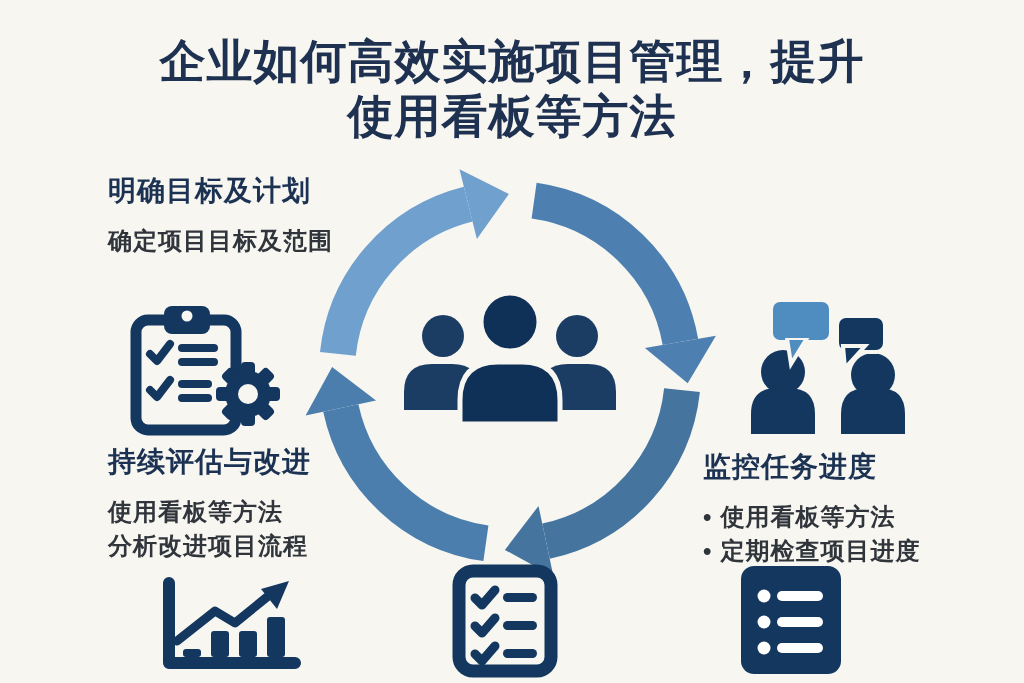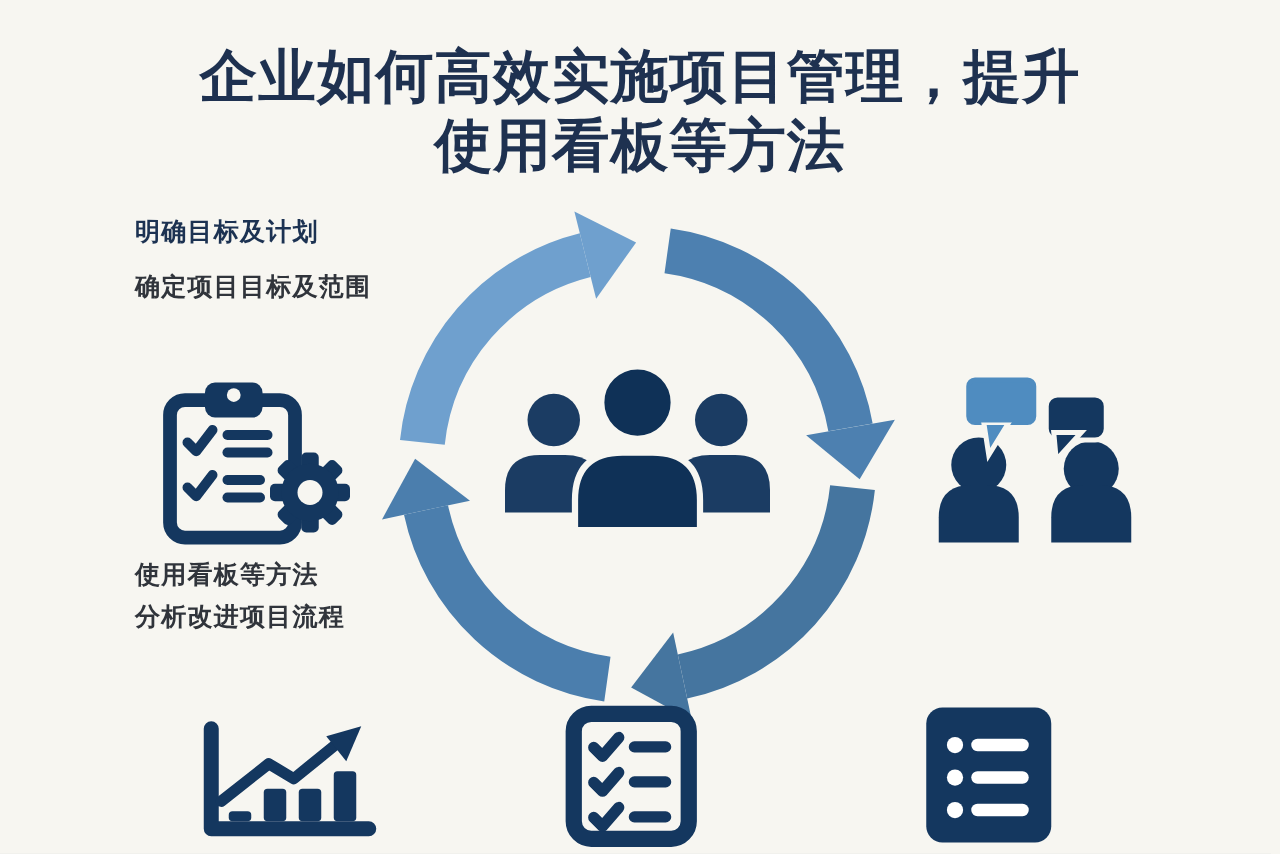--- a/index.html
+++ b/index.html
@@ -6,22 +6,22 @@
   .canvas{
     position:relative;width:1024px;height:683px;margin:0 auto;
     background:#f7f6f1;overflow:hidden;
     font-family:"Liberation Sans","DejaVu Sans",sans-serif;
   }
   .title{
     position:absolute;top:34px;left:0;width:1024px;text-align:center;
     color:#1e3150;font-weight:800;font-size:46px;line-height:1.2;letter-spacing:1px;
   }
   .section{position:absolute;width:300px;}
-  .section .heading{font-size:20px;font-weight:800;color:#1c3252;letter-spacing:1px;margin-bottom:14px;}
-  .section .line{font-size:20px;font-weight:600;color:#30343b;line-height:34px;letter-spacing:1px;}
+  .section .heading{font-size:28px;font-weight:800;color:#1c3252;letter-spacing:1px;margin-bottom:14px;}
+  .section .line{font-size:24px;font-weight:600;color:#30343b;line-height:34px;letter-spacing:1px;}
   .section.bulleted .line::before{content:"•";margin-right:8px;color:#30343b;}
   .sec-top-left{left:108px;top:172px;}
   .sec-top-right{left:703px;top:172px;}
   .sec-bottom-left{left:108px;top:443px;}
   .sec-bottom-right{left:703px;top:448px;}
   .layer{position:absolute;left:0;top:0;}
   .icon{position:absolute;}
 </style>
 </head>
 <body>
@@ -65,24 +65,30 @@
     </g>
   </svg>
 
   <div class="section sec-top-left">
     <div class="heading">明确目标及计划</div>
     <div class="line">确定项目目标及范围</div>
   </div>
 
 
   <div class="section sec-bottom-left">
+    <div class="heading">持续评估与改进</div>
     <div class="line">使用看板等方法</div>
     <div class="line">分析改进项目流程</div>
   </div>
 
+  <div class="section bulleted sec-bottom-right">
+    <div class="heading">监控任务进度</div>
+    <div class="line">使用看板等方法</div>
+    <div class="line">定期检查项目进度</div>
+  </div>
 
   <svg class="icon" style="left:120px;top:298px;" width="160" height="140" viewBox="0 0 160 140" aria-hidden="true">
     <rect x="16" y="22" width="100" height="110" rx="12" fill="none" stroke="#14375f" stroke-width="11"></rect>
     <rect x="44" y="8" width="46" height="28" rx="8" fill="#14375f"></rect>
     <circle cx="67" cy="18" r="5.5" fill="#f7f6f1"></circle>
     <polyline points="30,56 37,63 50,46" fill="none" stroke="#14375f" stroke-width="8" stroke-linecap="round" stroke-linejoin="round"></polyline>
     <rect x="58" y="46" width="40" height="8" rx="4" fill="#14375f"></rect>
     <rect x="58" y="60" width="40" height="8" rx="4" fill="#14375f"></rect>
     <polyline points="30,92 37,99 50,82" fill="none" stroke="#14375f" stroke-width="8" stroke-linecap="round" stroke-linejoin="round"></polyline>
     <rect x="58" y="82" width="34" height="8" rx="4" fill="#14375f"></rect>

